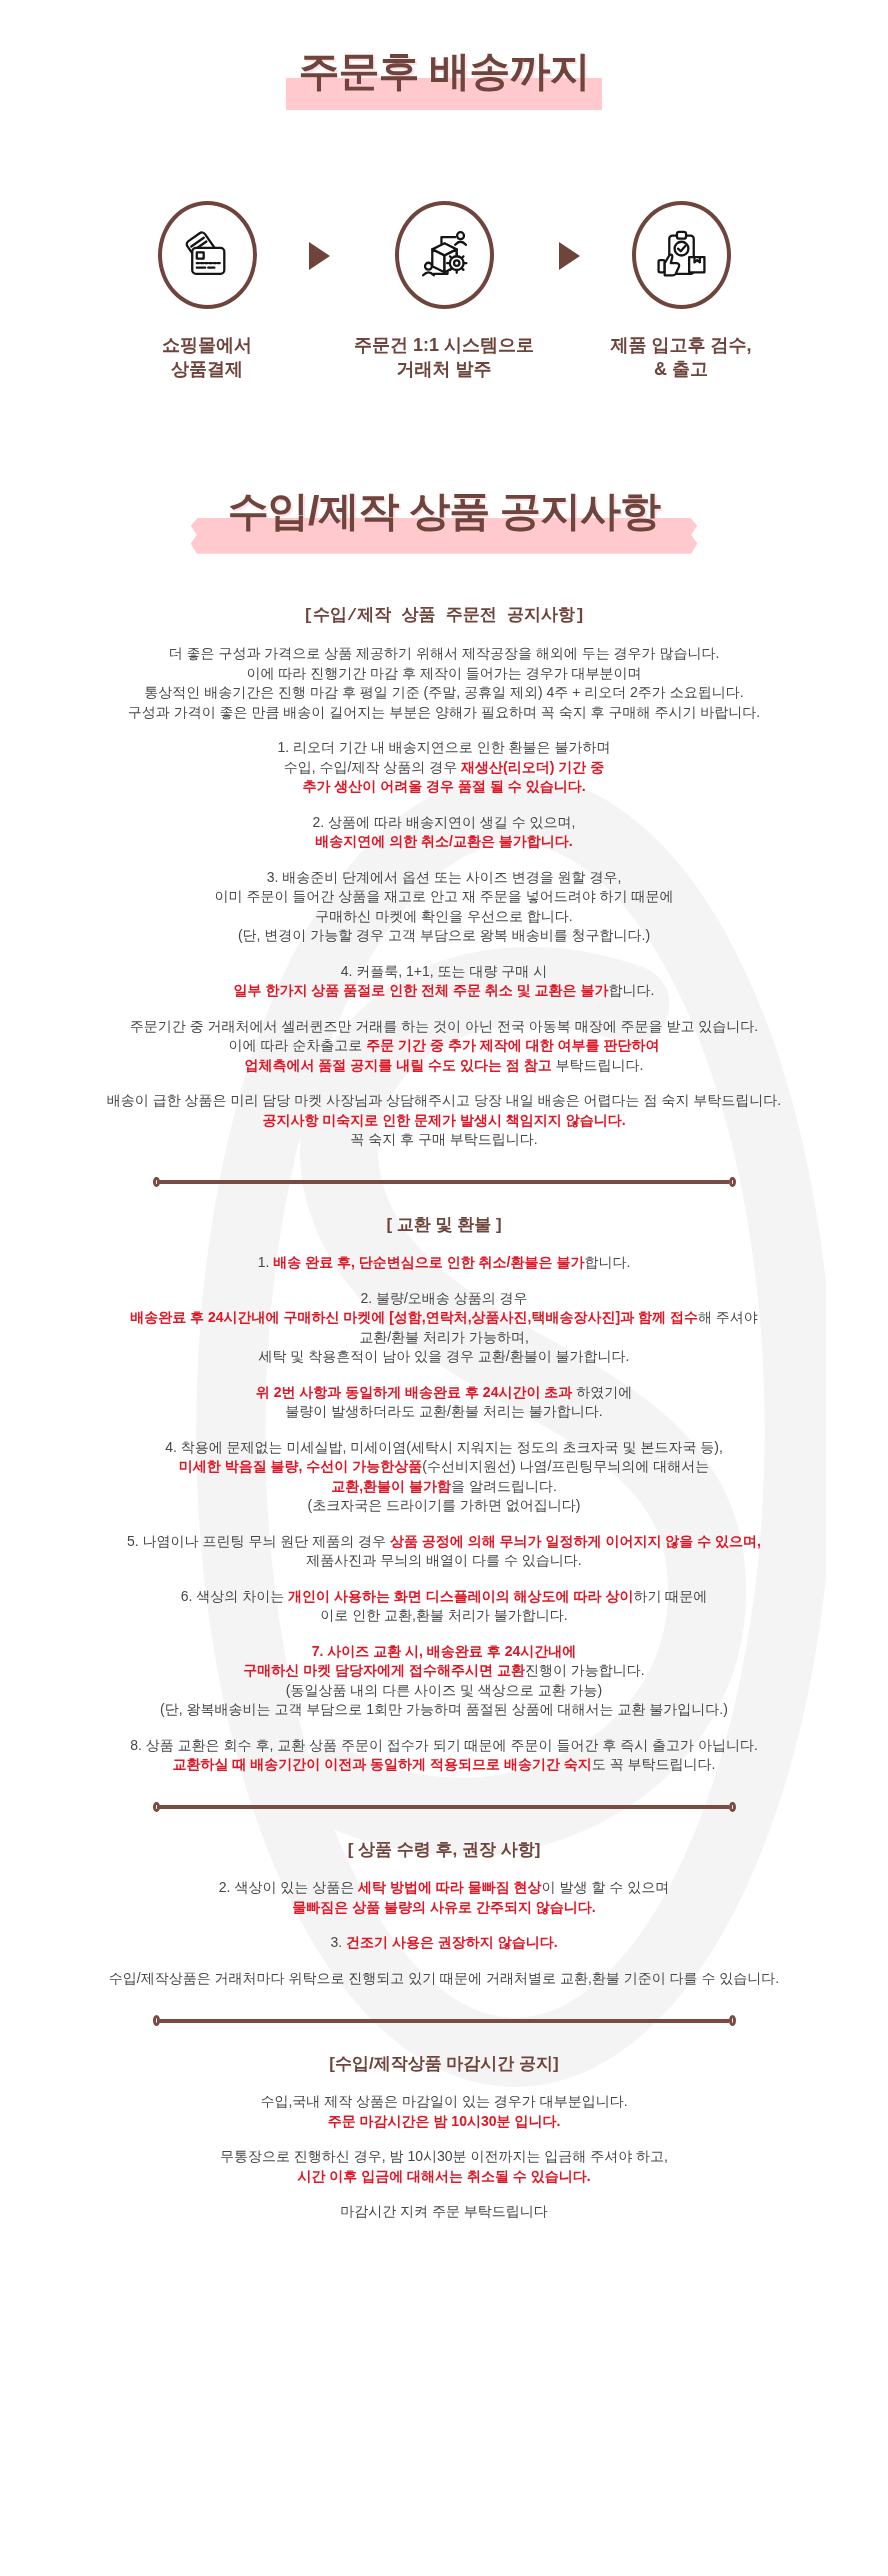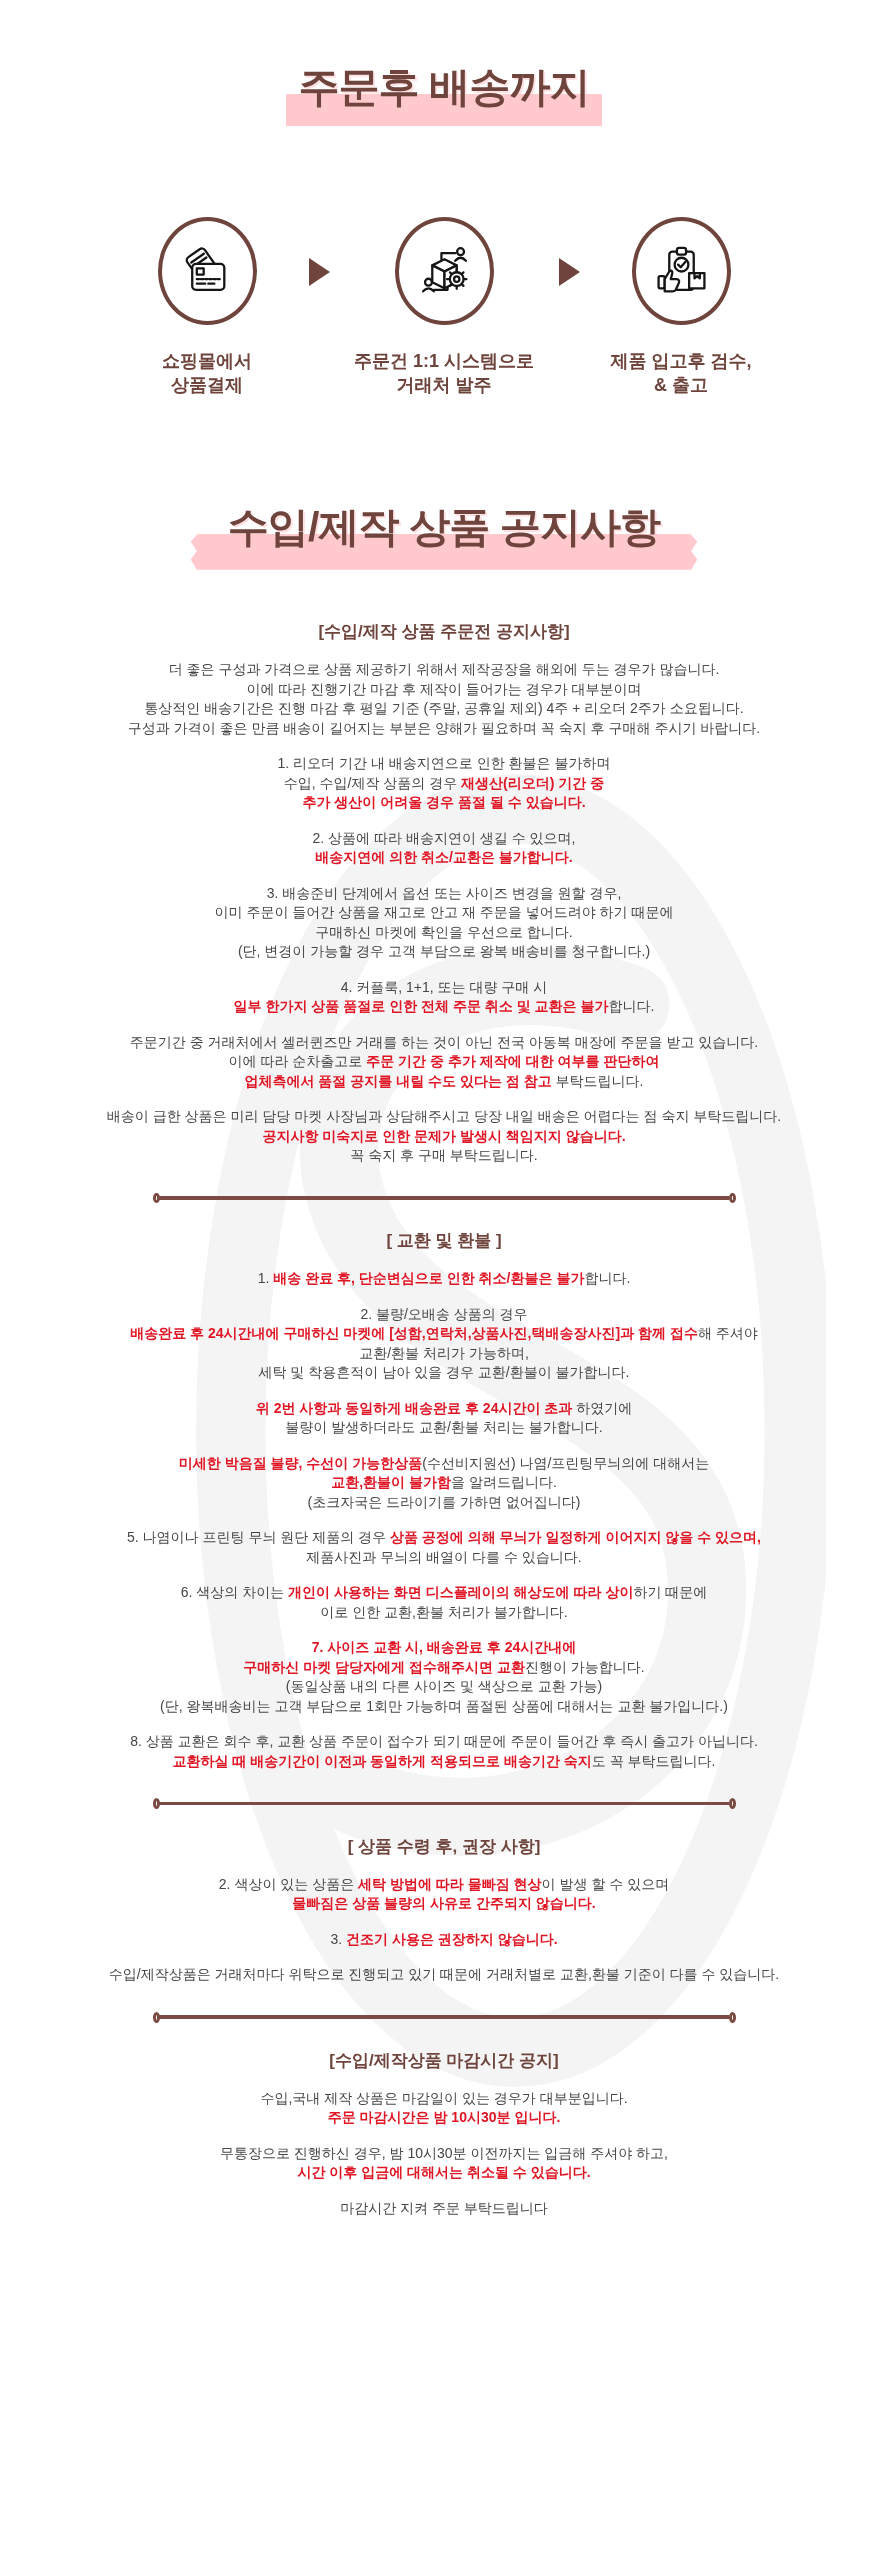--- a/index.html
+++ b/index.html
@@ -12,21 +12,21 @@
   }
   *{box-sizing:border-box;}
   html,body{margin:0;padding:0;}
   body{
     width:888px;height:2576px;overflow:hidden;position:relative;
     background:#ffffff;
     font-family:"Liberation Sans","DejaVu Sans",sans-serif;
     color:var(--body);
   }
   .watermark{position:absolute;top:711px;left:133px;z-index:0;pointer-events:none;}
-  .page{position:relative;z-index:1;text-align:center;padding-top:64px;}
+  .page{position:relative;z-index:1;text-align:center;padding-top:48px;}
 
   
   .banner{position:relative;display:inline-block;line-height:46px;}
   .banner .band{position:absolute;z-index:0;background:var(--pink);}
   .banner .txt{
     position:relative;z-index:1;font-weight:bold;font-size:41px;color:var(--brown);
     letter-spacing:-0.9px;text-shadow:1.8px 1.8px 0 rgba(255,201,205,.55);white-space:nowrap;
   }
   .t1 .band{left:-12.4px;right:-12.4px;bottom:-7px;height:32px;}
   .t2{margin-top:0;}
@@ -47,21 +47,21 @@
   .step-label{margin-top:24px;font-size:18px;line-height:24px;font-weight:bold;color:var(--brown);}
   .arrow{
     margin-top:41px;width:0;height:0;flex:none;
     border-left:21px solid var(--brown);
     border-top:14px solid transparent;border-bottom:14px solid transparent;
   }
 
   
   .content{margin-top:62px;font-size:14px;line-height:19.5px;color:var(--body);padding-bottom:27px;}
   .heading{font-size:17px;line-height:21px;font-weight:bold;color:var(--brown);margin:23px 0 18px;}
-  .heading.first{margin-top:0;}
+  .heading.first{margin-top:0;font-family:Liberation Mono, monospace;}
   .para{margin-bottom:16px;}
   .para.gap-lg{margin-top:13px;}
   .line{white-space:nowrap;}
   .seg{color:var(--body);}
   .seg.red{color:var(--red);font-weight:bold;}
   .divider{display:flex;align-items:center;width:583px;margin:27px auto;}
   .divider .ring{width:7px;height:10.7px;border:3.6px solid var(--brown-line);border-radius:50%;background:#fff;flex:none;}
   .divider .bar{flex:1;height:3.6px;background:var(--brown-line);margin:0 -0.9px;}
 </style>
 </head>
@@ -224,20 +224,21 @@
         <div class="line"><span class="seg">2. 불량/오배송 상품의 경우</span></div>
         <div class="line"><span class="seg red">배송완료 후 24시간내에 구매하신 마켓에 [성함,연락처,상품사진,택배송장사진]과 함께 접수</span><span class="seg">해 주셔야</span></div>
         <div class="line"><span class="seg">교환/환불 처리가 가능하며,</span></div>
         <div class="line"><span class="seg">세탁 및 착용흔적이 남아 있을 경우 교환/환불이 불가합니다.</span></div>
       </div>
       <div class="para">
         <div class="line"><span class="seg red">위 2번 사항과 동일하게 배송완료 후 24시간이 초과</span><span class="seg"> 하였기에</span></div>
         <div class="line"><span class="seg">불량이 발생하더라도 교환/환불 처리는 불가합니다.</span></div>
       </div>
       <div class="para">
+        <div class="line"><span class="seg">4. 착용에 문제없는 미세실밥, 미세이염(세탁시 지워지는 정도의 초크자국 및 본드자국 등),</span></div>
         <div class="line"><span class="seg red">미세한 박음질 불량, 수선이 가능한상품</span><span class="seg">(수선비지원선) 나염/프린팅무늬의에 대해서는</span></div>
         <div class="line"><span class="seg red">교환,환불이 불가함</span><span class="seg">을 알려드립니다.</span></div>
         <div class="line"><span class="seg">(초크자국은 드라이기를 가하면 없어집니다)</span></div>
       </div>
       <div class="para">
         <div class="line"><span class="seg">5. 나염이나 프린팅 무늬 원단 제품의 경우 </span><span class="seg red">상품 공정에 의해 무늬가 일정하게 이어지지 않을 수 있으며,</span></div>
         <div class="line"><span class="seg">제품사진과 무늬의 배열이 다를 수 있습니다.</span></div>
       </div>
       <div class="para">
         <div class="line"><span class="seg">6. 색상의 차이는 </span><span class="seg red">개인이 사용하는 화면 디스플레이의 해상도에 따라 상이</span><span class="seg">하기 때문에</span></div>

